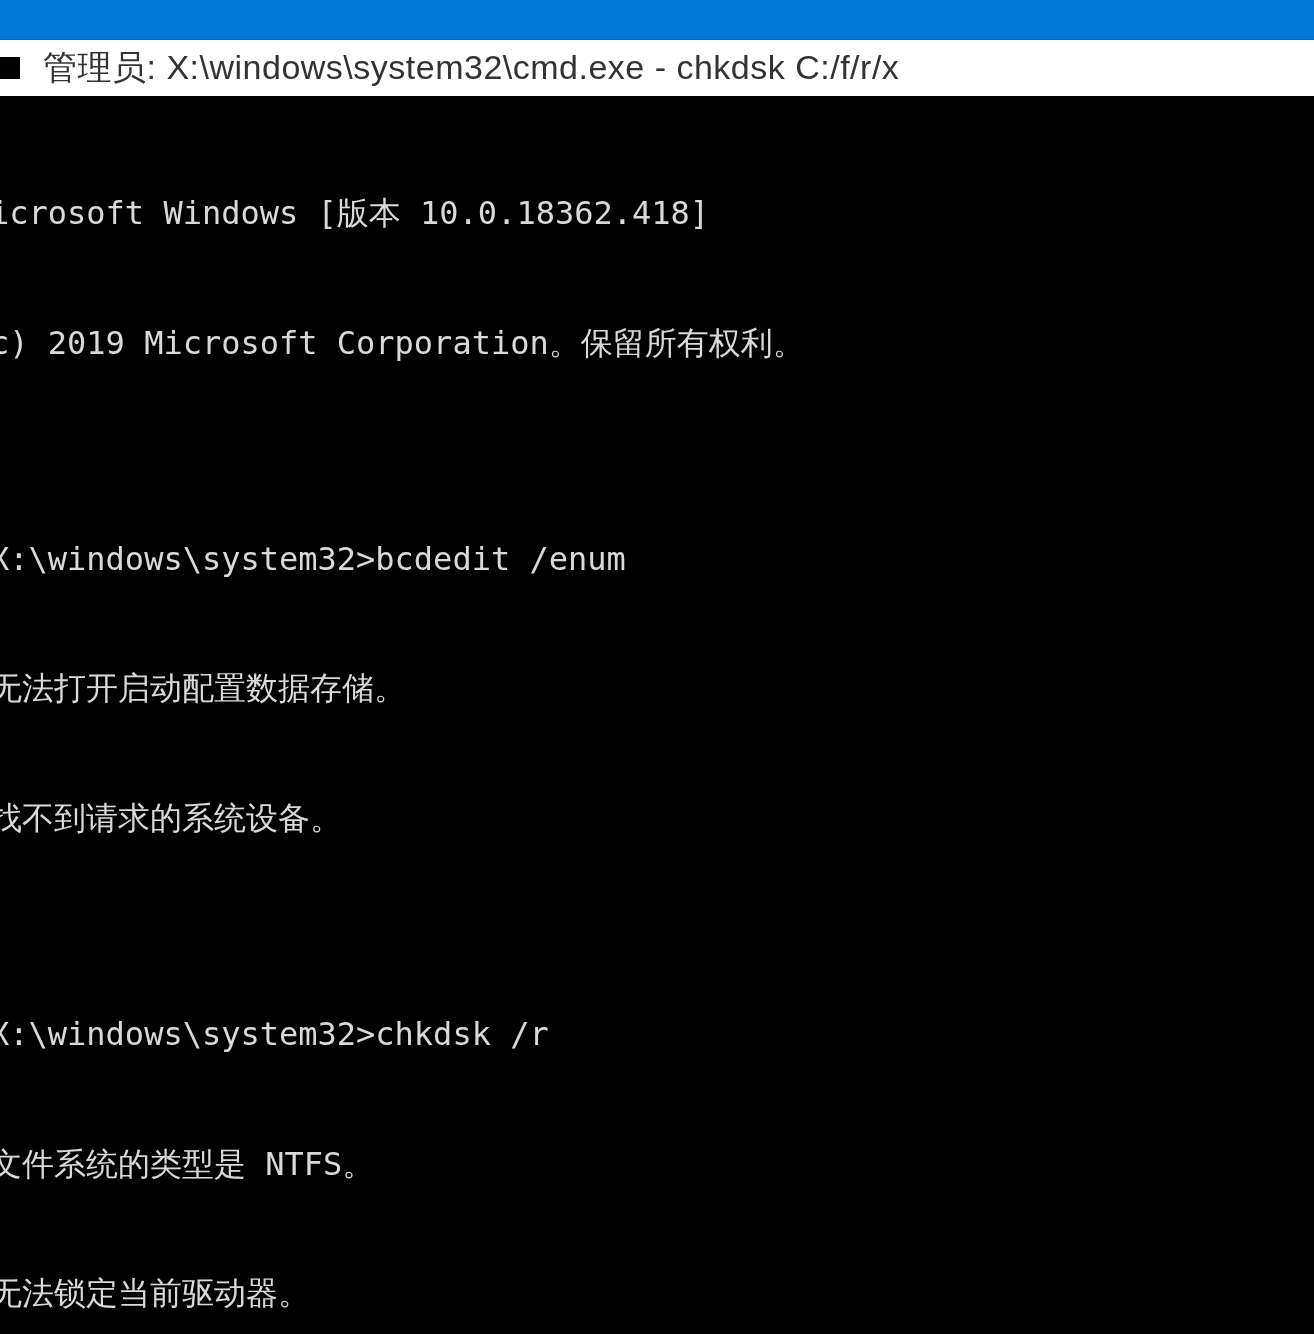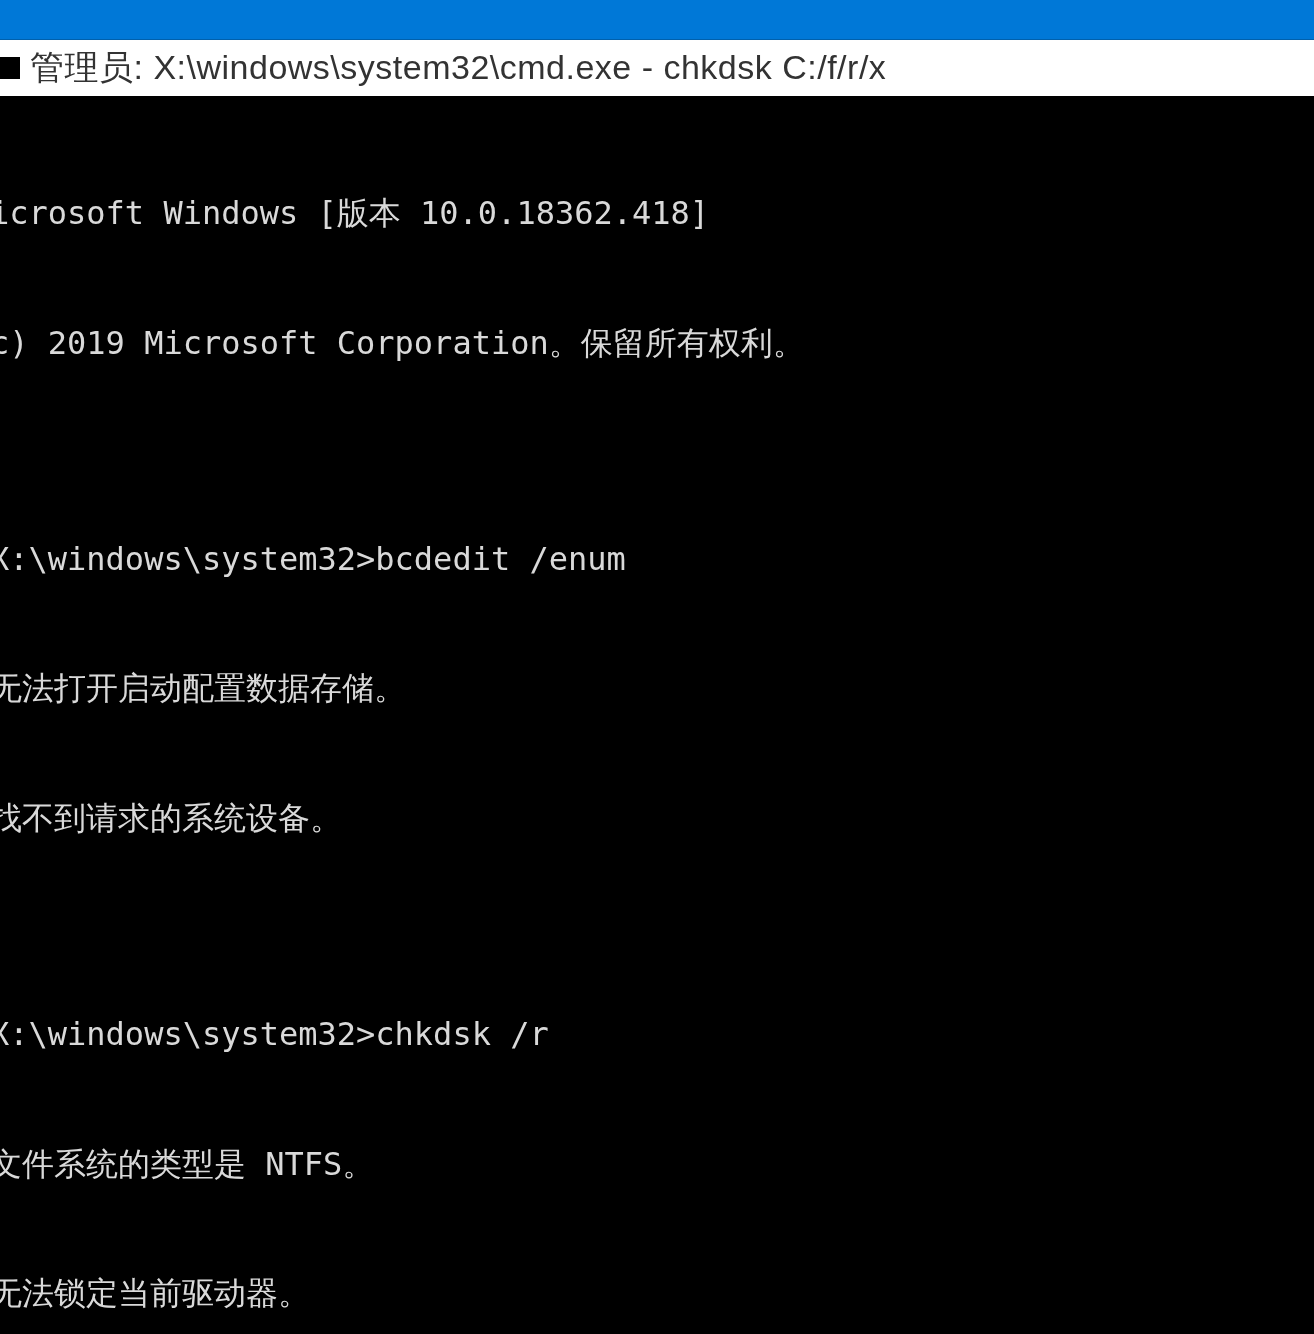--- a/index.html
+++ b/index.html
@@ -37,20 +37,21 @@
     height: 22px;
     background: #000;
     display: inline-block;
   }
   .titlebar .title-text {
     font-family: "Microsoft YaHei", "SimSun", sans-serif;
     font-size: 34px;
     color: #333;
     white-space: nowrap;
     letter-spacing: 0.5px;
+    margin-left: 13px;
   }
   .console {
     background: #000000;
     color: #d9d9d9;
     font-size: 32px;
     line-height: 1.35;
     padding: 10px 0 40px 0;
     font-family: "NSimSun", "SimSun", "Consolas", monospace;
     white-space: pre;
     overflow: hidden;

